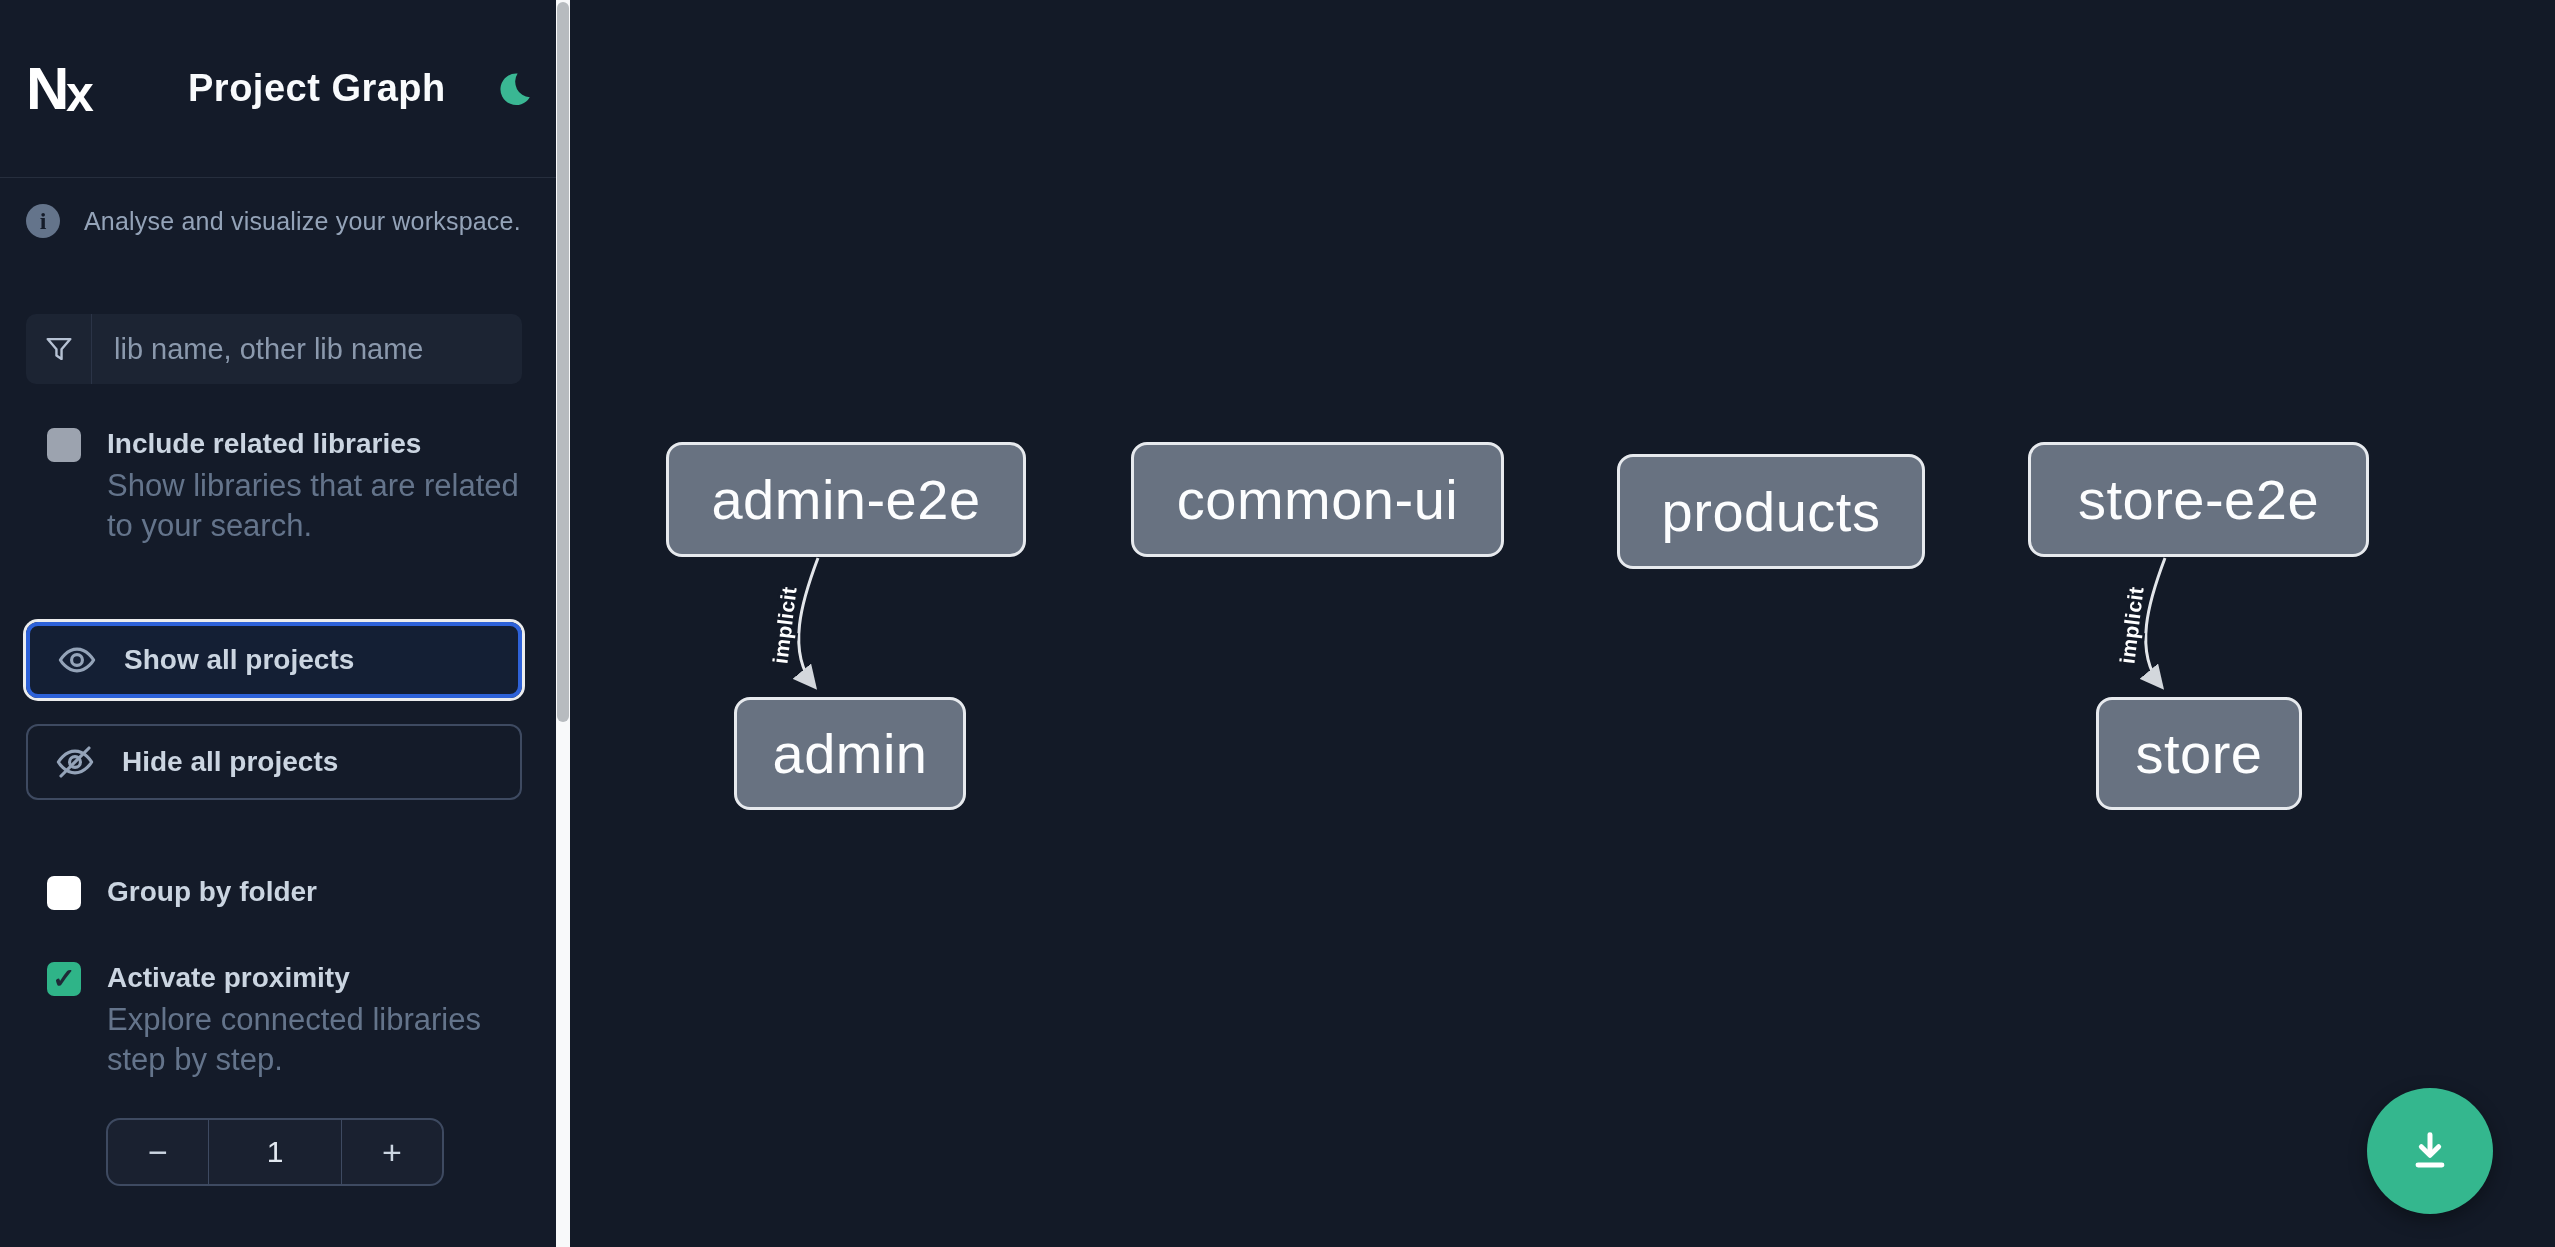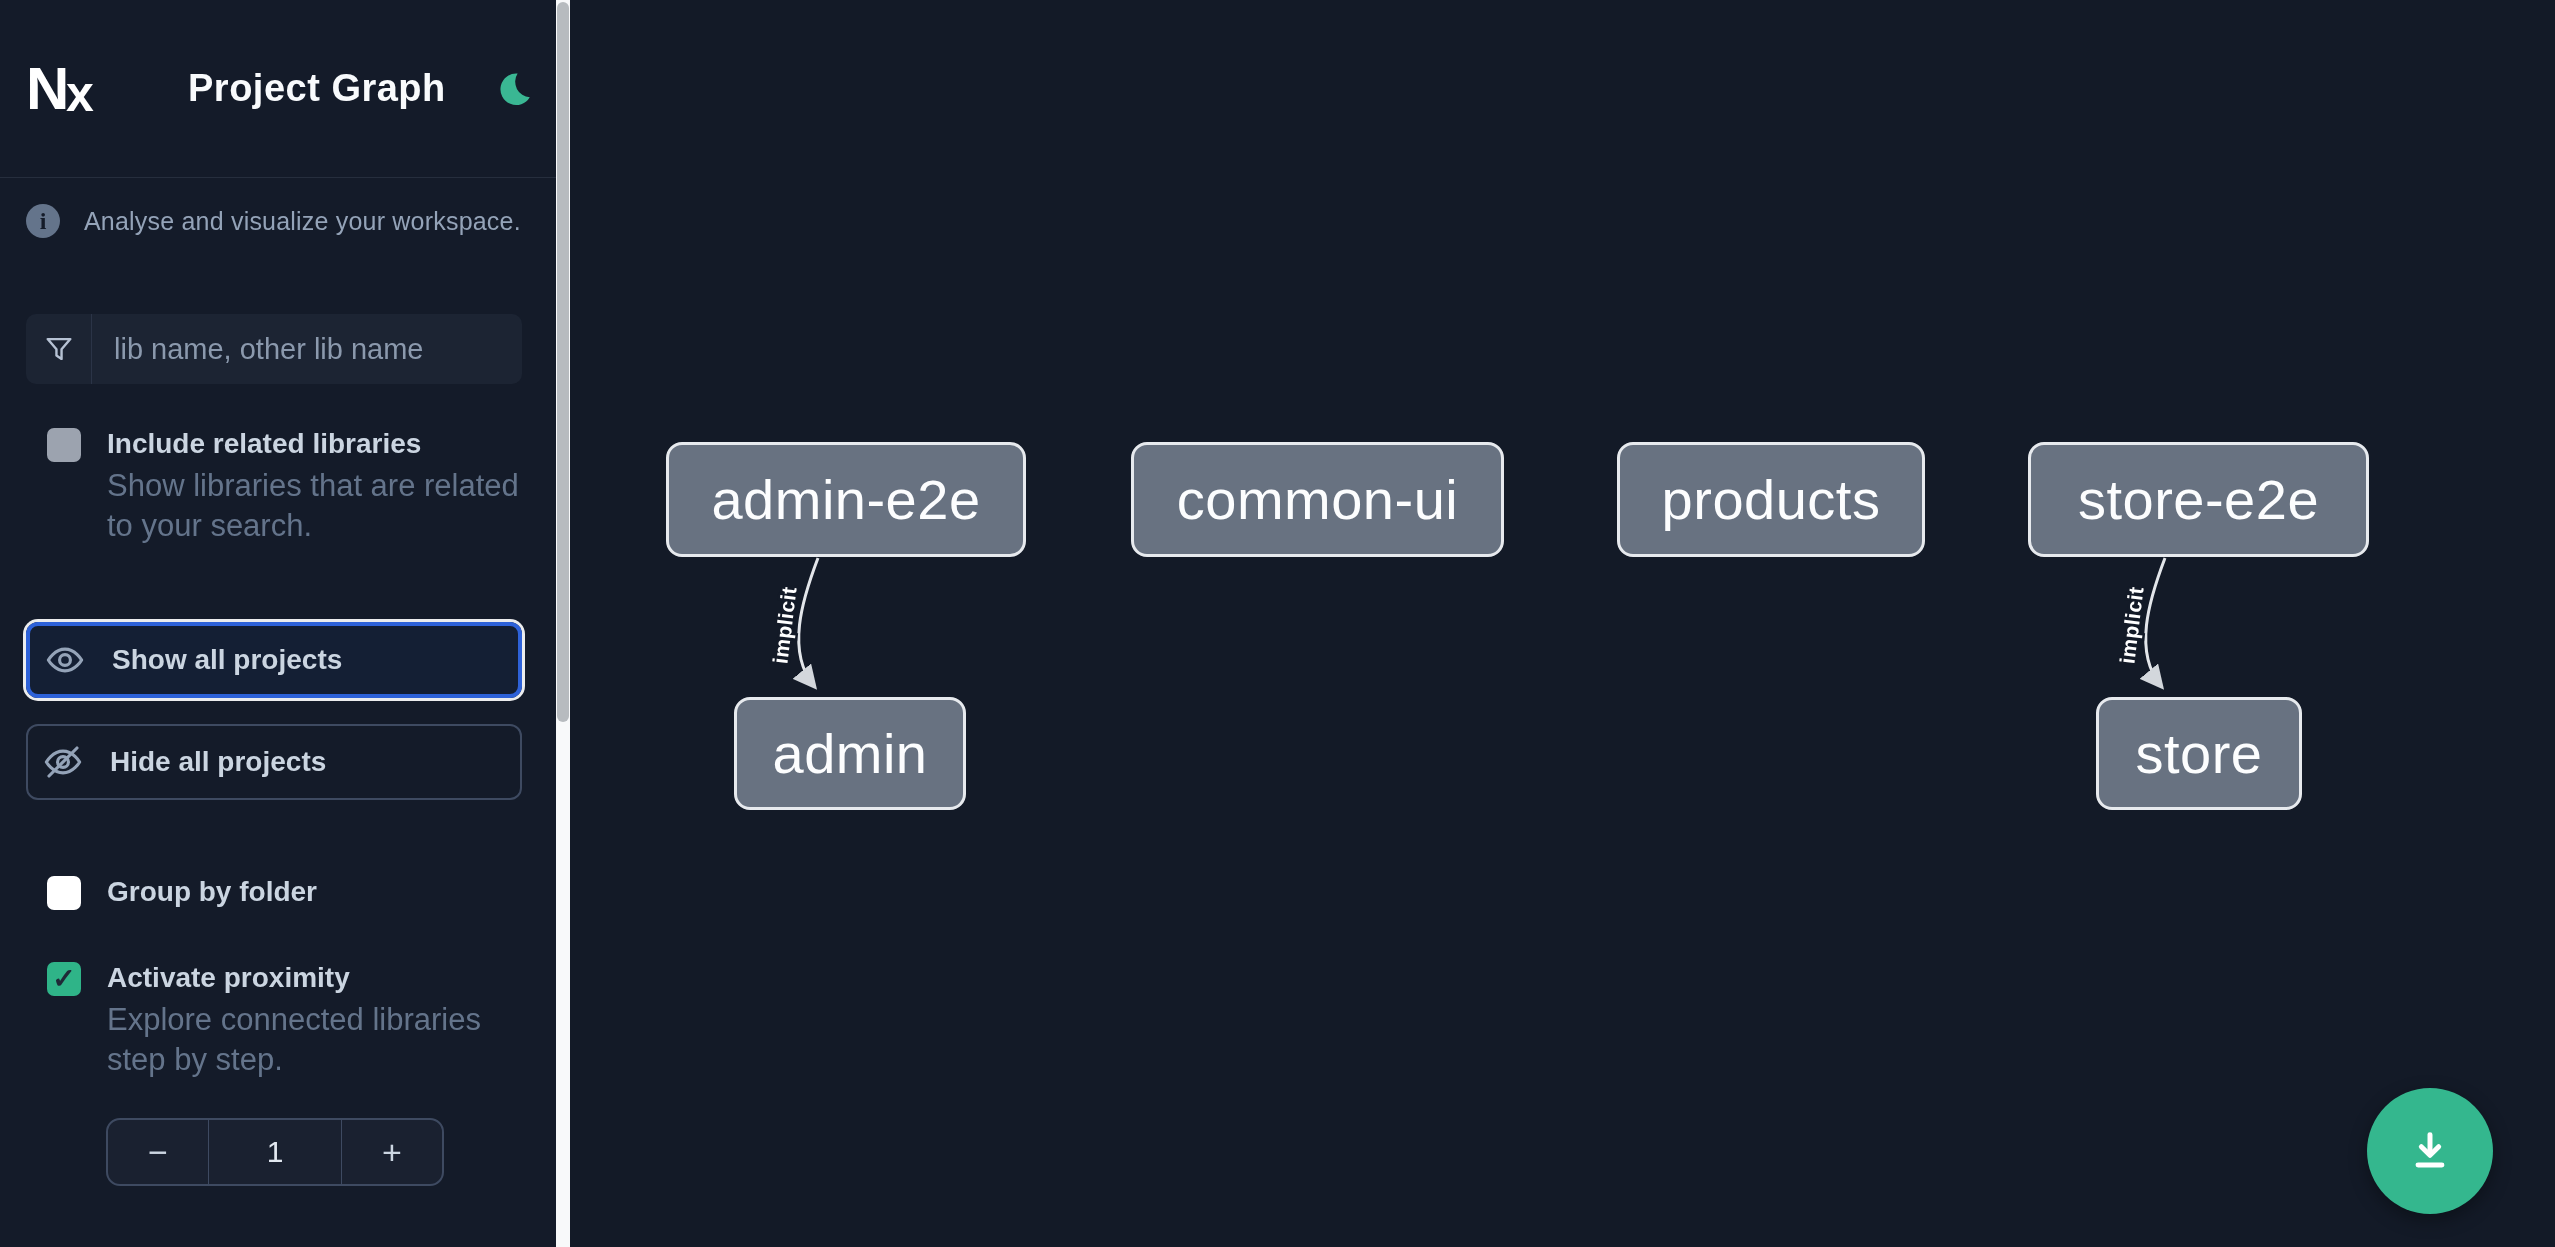--- a/index.html
+++ b/index.html
@@ -84,21 +84,21 @@
     font-size:31px; font-weight:400; color:#64748b; line-height:40px;
     max-width:430px; margin-top:2px;
   }
 
   .opt-1 { margin-top:40px; }
   .opt-2 { margin-top:72px; }
   .opt-3 { margin-top:46px; }
 
   .action-btn {
     width:496px; height:76px; border-radius:12px;
-    display:flex; align-items:center; gap:26px; padding:0 14px;
+    display:flex; align-items:center; gap:26px; padding:0 26px;
     background:transparent; cursor:pointer;
     font-family:"Liberation Sans", sans-serif;
     font-size:28px; font-weight:700; color:#cbd5e1;text-align:center;
   }
   .btn-show {
     margin-top:76px;
     border:4px solid #2e62d9;
     background:rgba(37,99,235,0.06);
     box-shadow:0 0 0 3px rgba(255,255,255,0.92);
   }
@@ -264,21 +264,21 @@
     <g id="edge-layer">
         <path d="M248,558 C232,600 216,652 244,686" fill="none" stroke="#e3e6ea" stroke-width="3" marker-end="url(#arrow)"></path>
         <text class="edge-label" text-anchor="middle" transform="translate(222,626) rotate(-83)">implicit</text>
         <path d="M1595,558 C1579,600 1563,652 1591,686" fill="none" stroke="#e3e6ea" stroke-width="3" marker-end="url(#arrow)"></path>
         <text class="edge-label" text-anchor="middle" transform="translate(1569,626) rotate(-83)">implicit</text>
       </g>
   </svg>
   <div id="node-layer">
       <div class="graph-node" style="left: 96px; top: 442px; width: 360px; height: 115px;">admin-e2e</div>
       <div class="graph-node" style="left: 561px; top: 442px; width: 373px; height: 115px;">common-ui</div>
-      <div class="graph-node" style="left: 1047px; top: 442px; width: 308px; height: 115px;">products</div>
+      <div class="graph-node" style="left: 1047px; top: 454px; width: 308px; height: 115px;">products</div>
       <div class="graph-node" style="left: 1458px; top: 442px; width: 341px; height: 115px;">store-e2e</div>
       <div class="graph-node" style="left: 164px; top: 697px; width: 232px; height: 113px;">admin</div>
       <div class="graph-node" style="left: 1526px; top: 697px; width: 206px; height: 113px;">store</div>
     </div>
 
   <button class="fab">
     <svg width="52" height="52" viewBox="0 0 24 24" fill="none" stroke="#ffffff" stroke-width="2.3" stroke-linecap="round" stroke-linejoin="round">
       <line x1="12" y1="4.5" x2="12" y2="13.5"></line>
       <polyline points="8,10 12,14 16,10"></polyline>
       <line x1="6.5" y1="18.5" x2="17.5" y2="18.5"></line>

